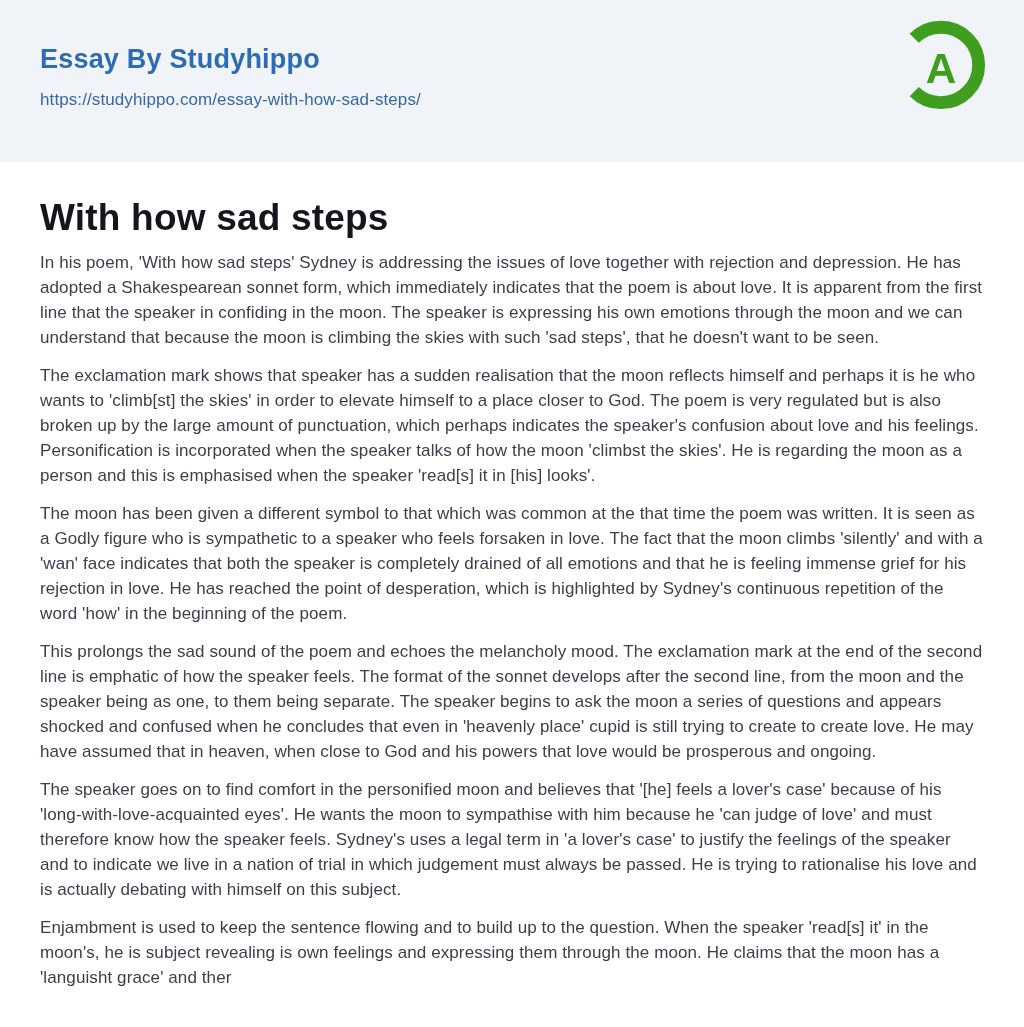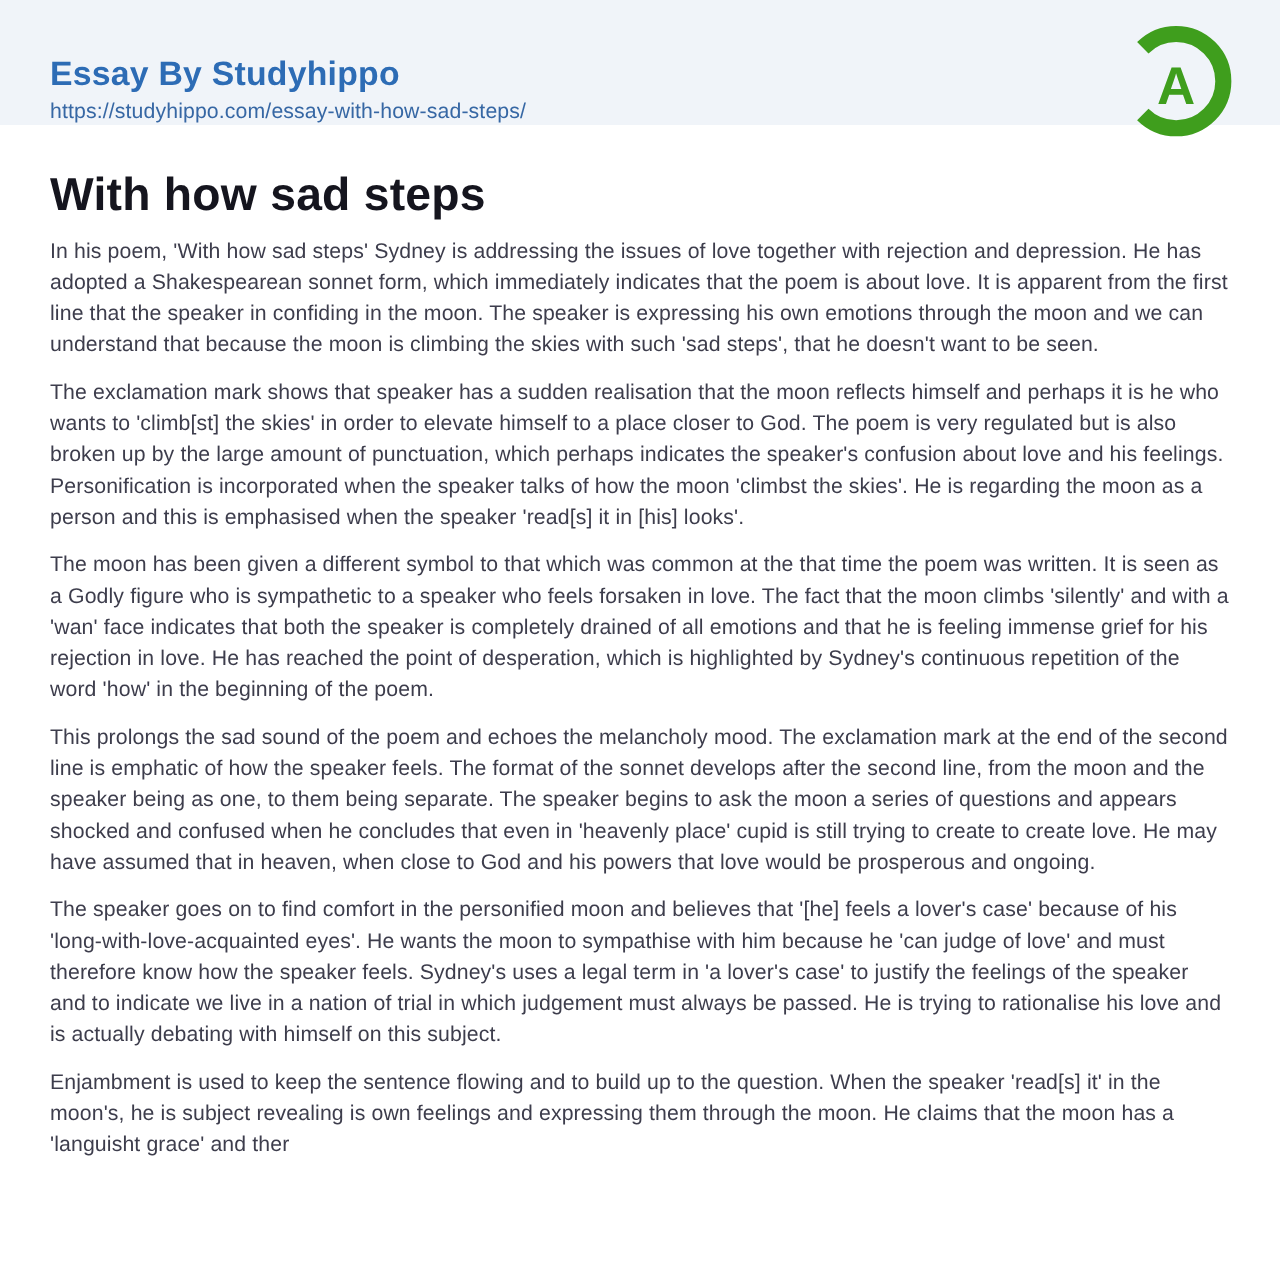--- a/index.html
+++ b/index.html
@@ -20,35 +20,35 @@
   }
   .page {
     width: 1024px;
     min-height: 1027px;
     background: var(--page-bg);
     margin: 0 auto;
     position: relative;
   }
   .page-header {
     background: var(--header-bg);
-    height: 100px;
+    height: 162px;
     padding: 44px 40px 0 40px;
     position: relative;
   }
   .site-title {
     font-size: 27px;
     line-height: 30px;
     font-weight: 700;
     color: var(--brand-blue);
     letter-spacing: 0.2px;
     margin: 0;
   }
   .site-url {
     display: inline-block;
-    margin-top: 5px;
+    margin-top: 16px;
     font-size: 17px;
     line-height: 20px;
     color: var(--link-blue);
     text-decoration: none;
     letter-spacing: 0.1px;
   }
   .logo {
     position: absolute;
     top: 18px;
     right: 38px;

